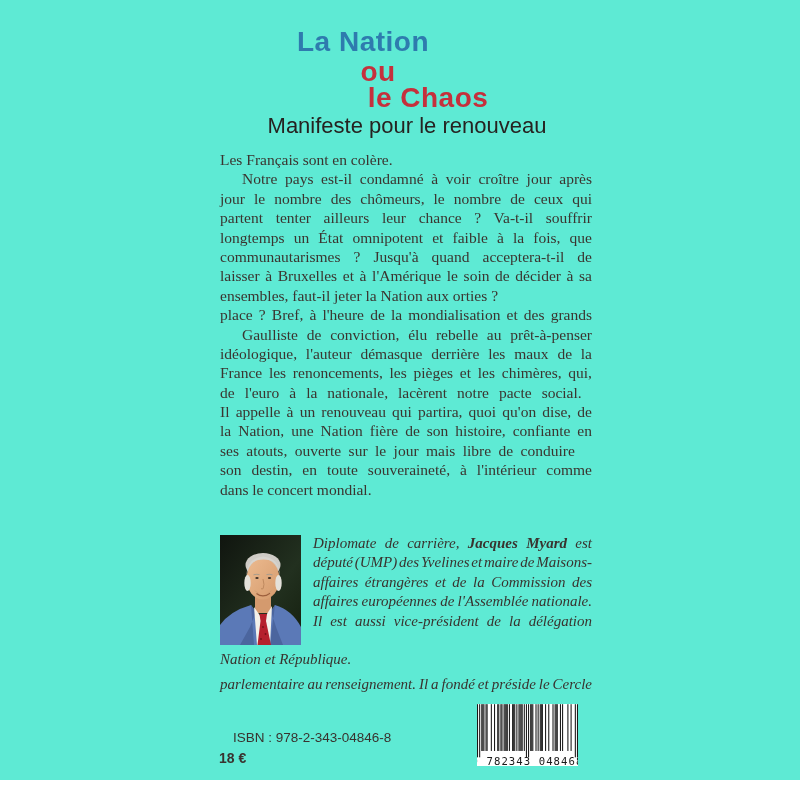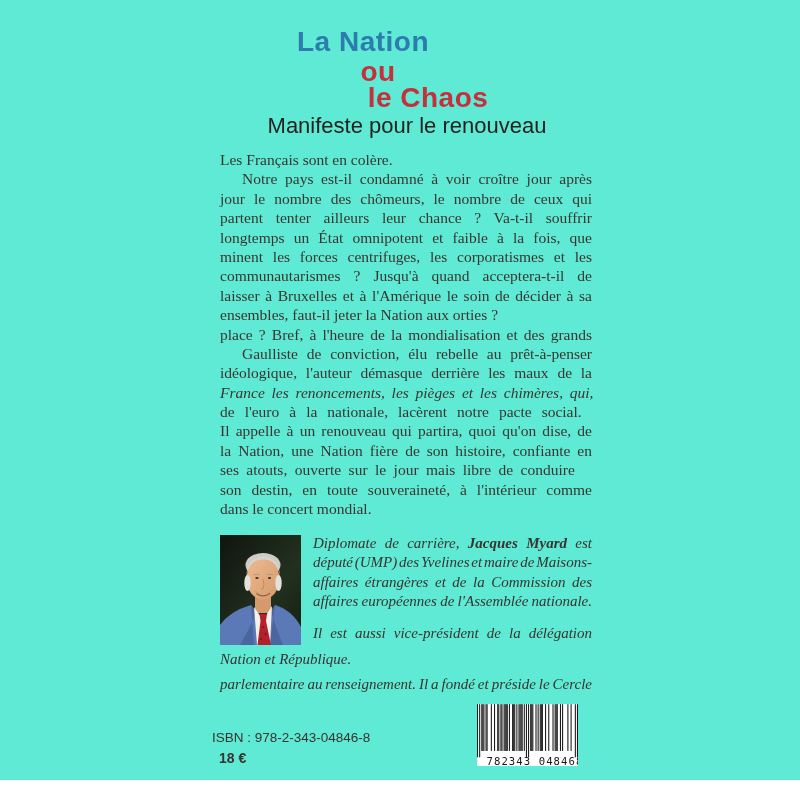--- a/index.html
+++ b/index.html
@@ -35,21 +35,21 @@
     font-size:15px;line-height:19.4px;font-style:italic;color:#39332f;
   }
   .bioline{height:19.4px;white-space:nowrap;}
   .bioline.beside{margin-left:93px;width:279px;}
   .bioline.full{width:372px;}
   .bioline b{font-weight:700;}
   
   .photo{position:absolute;left:220px;top:535px;width:81px;height:110px;display:block;}
   
   .isbn-line{
-    position:absolute;left:212px;top:730px;
+    position:absolute;left:233px;top:730px;
     font-family:"Liberation Sans",sans-serif;font-size:13.5px;font-weight:500;color:#39332f;
   }
   .price-line{
     position:absolute;left:219px;top:750px;
     font-family:"Liberation Sans",sans-serif;font-size:14px;font-weight:600;color:#39332f;
   }
   .barcode{position:absolute;left:477px;top:704px;width:101px;height:63px;}
   .barcode svg{display:block;}
 </style>
 </head>
@@ -61,28 +61,27 @@
   <div class="title-line title-2">ou</div>
   <div class="title-line title-3">le Chaos</div>
   <div class="subtitle">Manifeste pour le renouveau</div>
 
   <div class="body-text">
       <div class="bline last"><span class="inner">Les Français sont en colère.</span></div>
       <div class="bline indent"><span class="inner" style="word-spacing: 3.83008px;">Notre pays est-il condamné à voir croître jour après</span></div>
       <div class="bline"><span class="inner" style="word-spacing: 5.17708px;">jour le nombre des chômeurs, le nombre de ceux qui</span></div>
       <div class="bline"><span class="inner" style="word-spacing: 8.77232px;">partent tenter ailleurs leur chance ? Va-t-il souffrir</span></div>
       <div class="bline"><span class="inner" style="word-spacing: 5.27083px;">longtemps un État omnipotent et faible à la fois, que</span></div>
-      <div class="bline"><span class="inner" style="word-spacing: 5.91964px;">minent les forces centrifuges, les corporatismes et les</span></div>
       <div class="bline"><span class="inner" style="word-spacing: 9.19688px;">communautarismes ? Jusqu'à quand acceptera-t-il de</span></div>
       <div class="bline"><span class="inner" style="word-spacing: 1.75426px;">laisser à Bruxelles et à l'Amérique le soin de décider à sa</span></div>
       <div class="bline last"><span class="inner">ensembles, faut-il jeter la Nation aux orties ?</span></div>
       <div class="bline"><span class="inner" style="word-spacing: 2.27344px;">place ? Bref, à l'heure de la mondialisation et des grands</span></div>
       <div class="bline indent"><span class="inner" style="word-spacing: 4.89323px;">Gaulliste de conviction, élu rebelle au prêt-à-penser</span></div>
       <div class="bline"><span class="inner" style="word-spacing: 4.90848px;">idéologique, l'auteur démasque derrière les maux de la</span></div>
-      <div class="bline"><span class="inner" style="word-spacing: 2.86719px; font-style: italic;">France les renoncements, les pièges et les chimères, qui,</span></div>
+      <div class="bline"><span class="inner" style="word-spacing: 2.86719px;">France les renoncements, les pièges et les chimères, qui,</span></div>
       <div class="bline"><span class="inner" style="word-spacing: 6.13086px;">de l'euro à la nationale, lacèrent notre pacte social.</span></div>
       <div class="bline"><span class="inner" style="word-spacing: 2.31406px;">Il appelle à un renouveau qui partira, quoi qu'on dise, de</span></div>
       <div class="bline"><span class="inner" style="word-spacing: 3.12153px;">la Nation, une Nation fière de son histoire, confiante en</span></div>
       <div class="bline"><span class="inner" style="word-spacing: 3.55035px;">ses atouts, ouverte sur le jour mais libre de conduire</span></div>
       <div class="bline"><span class="inner" style="word-spacing: 6.07366px;">son destin, en toute souveraineté, à l'intérieur comme</span></div>
       <div class="bline last"><span class="inner">dans le concert mondial.</span></div>
     </div>
 
   <svg class="photo" viewBox="0 0 81 110" aria-hidden="true">
     <defs>
@@ -131,21 +130,21 @@
       <path d="M35 55.5 Q36.5 57.5 38.5 58.2" stroke="#c99a70" stroke-width="0.7" fill="none"></path>
       <path d="M51.5 55.5 Q50 57.5 48 58.2" stroke="#c99a70" stroke-width="0.7" fill="none"></path>
     </g>
   </svg>
 
   <div class="bio-text">
       <div class="bioline beside"><span class="inner" style="word-spacing: 4.58125px;">Diplomate de carrière, <b>Jacques Myard</b> est</span></div>
       <div class="bioline beside"><span class="inner" style="word-spacing: -1.93973px;">député (UMP) des Yvelines et maire de Maisons-</span></div>
       <div class="bioline beside"><span class="inner" style="word-spacing: 2.79948px;">affaires étrangères et de la Commission des</span></div>
       <div class="bioline beside"><span class="inner" style="word-spacing: -0.445312px;">affaires européennes de l'Assemblée nationale.</span></div>
-      <div class="bioline beside"><span class="inner" style="word-spacing: 4.28646px; margin-top: 12px;">Il est aussi vice-président de la délégation</span></div>
+      <div class="bioline beside"><span class="inner" style="word-spacing: 4.28646px;">Il est aussi vice-président de la délégation</span></div>
       <div class="bioline full"><span class="inner" style="word-spacing: -0.786458px; margin-top: 44px;">parlementaire au renseignement. Il a fondé et préside le Cercle</span></div>
       <div class="bioline full last"><span class="inner">Nation et République.</span></div>
     </div>
 
   <div class="isbn-line">ISBN : 978-2-343-04846-8</div>
   <div class="price-line">18 €</div>
 
   <div class="barcode">
     <svg viewBox="0 0 95 58" width="101" height="62">
       <rect x="-2" y="-2" width="99" height="62" fill="#ffffff"></rect>

